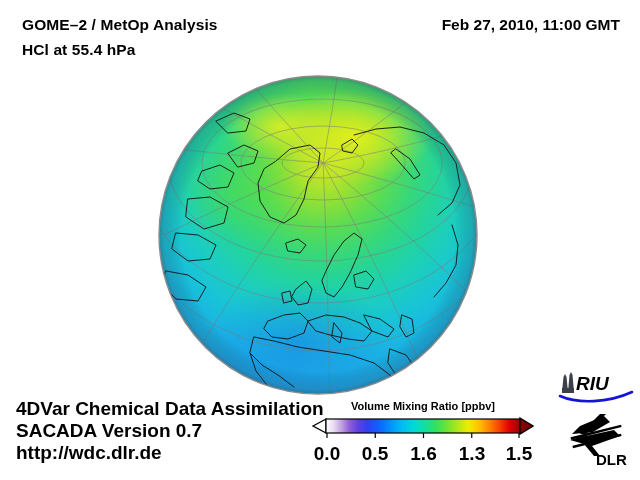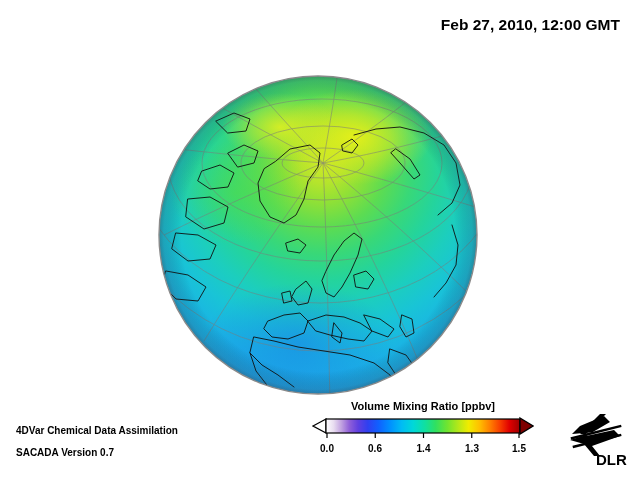--- a/index.html
+++ b/index.html
@@ -47,21 +47,21 @@
     width: 320px;
     height: 320px;
   }
   #globe-svg { display: block; width: 320px; height: 320px; }
 
   
   .credits {
     position: absolute;
     left: 16px;
     bottom: 16px;
-    font-size: 10px;
+    font-size: 19px;
     font-weight: bold;
     color: #000;
     line-height: 22px;
   }
 
   
   #cbar-block {
     position: absolute;
     left: 312px;
     top: 400px;
@@ -76,21 +76,21 @@
     white-space: nowrap;
   }
   #cbar-svg { display: block; width: 222px; height: 26px; }
   #cbar-ticks {
     position: relative;
     height: 18px;
     margin-top: 1px;
   }
   #cbar-ticks span {
     position: absolute;
-    font-size: 10px;
+    font-size: 19px;
     font-weight: bold;
     color: #000;
     transform: translateX(-50%);
     top: 0;
   }
 
   
   #logo-riu {
     position: absolute;
     left: 556px;
@@ -105,23 +105,27 @@
     width: 68px;
     height: 56px;
   }
   .logo-svg { display: block; width: 100%; height: 100%; }
 </style>
 </head>
 <body>
 
 <div id="page">
 
+  <div class="hdr-left">
+    <div class="hdr-line">GOME–2 / MetOp Analysis</div>
+    <div class="hdr-line">HCl at 55.4 hPa</div>
+  </div>
 
   <div class="hdr-right">
-    <div class="hdr-line">Feb 27, 2010, 12:00 GMT</div>
+    <div class="hdr-line">Feb 27, 2010, 11:00 GMT</div>
   </div>
 
   <div id="globe-wrap">
     <svg id="globe-svg" viewBox="0 0 320 320" xmlns="http://www.w3.org/2000/svg">
       <defs>
         <clipPath id="discClip">
           <circle cx="160" cy="160" r="159"></circle>
         </clipPath>
 
         <radialGradient id="fieldGrad" cx="0.515" cy="0.275" r="0.92">
@@ -252,20 +256,21 @@
         <circle cx="160" cy="160" r="159" fill="url(#limbShade)"></circle>
       </g>
 
       <circle cx="160" cy="160" r="159" fill="none" stroke="#8a8a8a" stroke-width="1.4"></circle>
     </svg>
   </div>
 
   <div class="credits">
     <div>4DVar Chemical Data Assimilation</div>
     <div>SACADA Version 0.7</div>
+    <div>http://wdc.dlr.de</div>
   </div>
 
   <div id="cbar-block">
     <div id="cbar-title">Volume Mixing Ratio [ppbv]</div>
 
     <svg id="cbar-svg" viewBox="0 0 222 26" xmlns="http://www.w3.org/2000/svg">
       <defs>
         <linearGradient id="cbGrad" x1="0" y1="0" x2="1" y2="0">
           <stop offset="0.000" stop-color="#ffffff"></stop>
           <stop offset="0.040" stop-color="#e8dcf0"></stop>
@@ -300,27 +305,41 @@
         <line x1="15" y1="17" x2="15" y2="22"></line>
         <line x1="63.25" y1="17" x2="63.25" y2="22"></line>
         <line x1="111.5" y1="17" x2="111.5" y2="22"></line>
         <line x1="159.75" y1="17" x2="159.75" y2="22"></line>
         <line x1="207" y1="17" x2="207" y2="22"></line>
       </g>
     </svg>
 
     <div id="cbar-ticks">
       <span style="left:15px">0.0</span>
-      <span style="left:63px">0.6</span>
-      <span style="left:111.5px">1.4</span>
+      <span style="left:63px">0.5</span>
+      <span style="left:111.5px">1.6</span>
       <span style="left:160px">1.3</span>
       <span style="left:207px">1.5</span>
     </div>
   </div>
 
+  <div id="logo-riu">
+    <svg class="logo-svg" viewBox="0 0 80 36" xmlns="http://www.w3.org/2000/svg">
+
+      <g fill="#3a3f4a">
+        <polygon points="6,22 7.5,7 9,4 10.5,7 12,22"></polygon>
+        <polygon points="12,22 13.5,5 15,2 16.5,5 18,22"></polygon>
+        <rect x="6" y="18" width="12" height="5"></rect>
+      </g>
+
+      <text x="20" y="20" font-family="'Liberation Sans', sans-serif" font-size="19" font-weight="bold" font-style="italic" fill="#000000">RIU</text>
+
+      <path d="M4 26 C 22 34, 52 33, 76 22" fill="none" stroke="#1414d8" stroke-width="2.6" stroke-linecap="round"></path>
+    </svg>
+  </div>
 
   <div id="logo-dlr">
     <svg class="logo-svg" viewBox="0 0 68 56" xmlns="http://www.w3.org/2000/svg">
       <g fill="#000000">
 
         <polygon points="34,2 40,2 20,22 14,22"></polygon>
 
         <polygon points="28,40 34,40 14,40 8,40"></polygon>
 
         <path d="M38,4 L44,10 L20,24 L48,18 L54,24 L26,34 L34,44 L28,44

